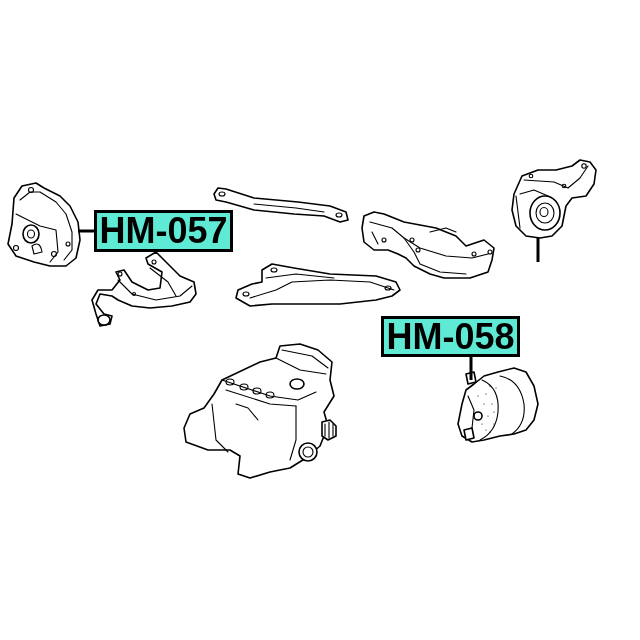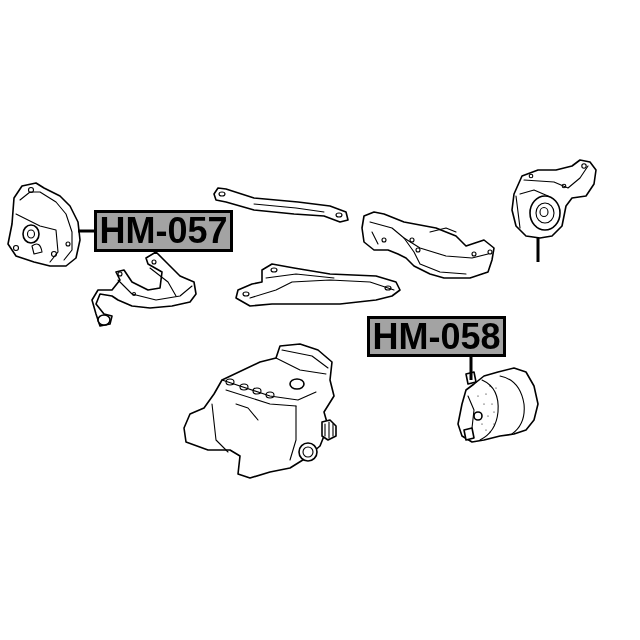--- a/index.html
+++ b/index.html
@@ -1,19 +1,19 @@
 <!DOCTYPE html>
 <html><head>
 <meta charset="utf-8">
 <style>
   html, body { margin: 0; padding: 0; background: #ffffff; }
   .canvas { position: relative; width: 640px; height: 640px; background: #ffffff; overflow: hidden; }
   svg.parts { position: absolute; left: 0; top: 0; width: 640px; height: 640px; }
   .label-box {
-    position: absolute; box-sizing: border-box; border: 3px solid #000; background: #a3a3a3;
+    position: absolute; box-sizing: border-box; border: 3px solid #000; background: #5eead4;
     font-family: "Liberation Sans", sans-serif; font-weight: bold; color: #000;
     font-size: 36px; line-height: 34px; text-align: center; letter-spacing: 0px;
     display: flex; align-items: center; justify-content: center;
   }
   .s { fill: #fff; stroke: #000; stroke-width: 1.6; stroke-linejoin: round; stroke-linecap: round; }
   .t { fill: none; stroke: #000; stroke-width: 1.1; stroke-linecap: round; stroke-linejoin: round; }
   .lead { stroke: #000; stroke-width: 3; fill: none; }
   .dots { fill: #000; }
 </style>
 </head>
@@ -133,16 +133,16 @@
       <path class="s" d="M322,422 L330,420 L336,426 L336,436 L328,440 L322,436 Z"></path>
       <path class="t" d="M325,424 L325,436 M329,422 L329,438 M333,424 L333,436"></path>
     </g>
   </svg>
 
   <div class="label-box" style="left:94px; top:210px; width:139px; height:42px;">
     <span>HM-057</span>
   </div>
 
 
-  <div class="label-box" style="left:367px; top:316px; width:139px; height:41px;">
+  <div class="label-box" style="left:381px; top:316px; width:139px; height:41px;">
     <span>HM-058</span>
   </div>
 </div>
 
 </body></html>

